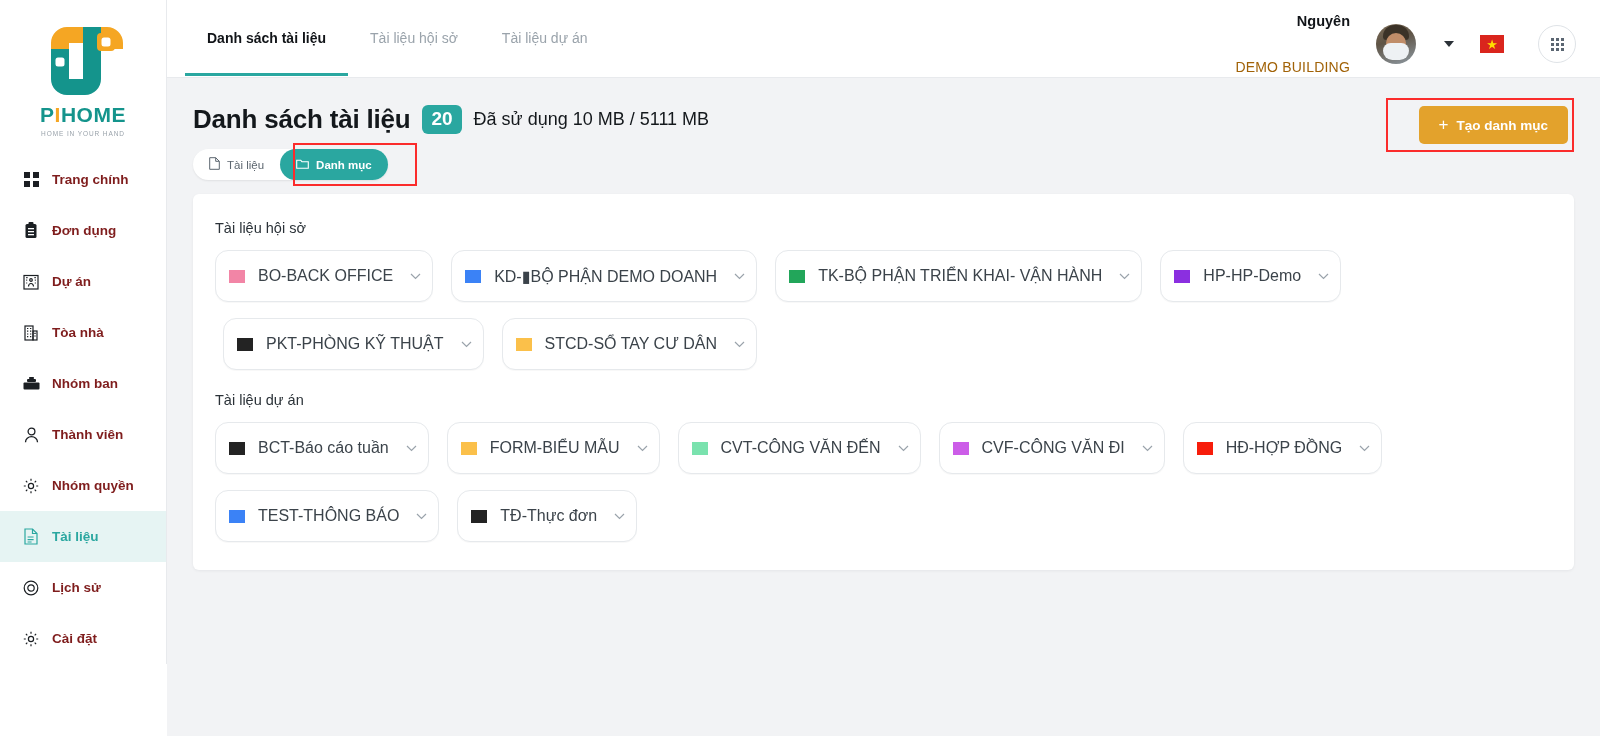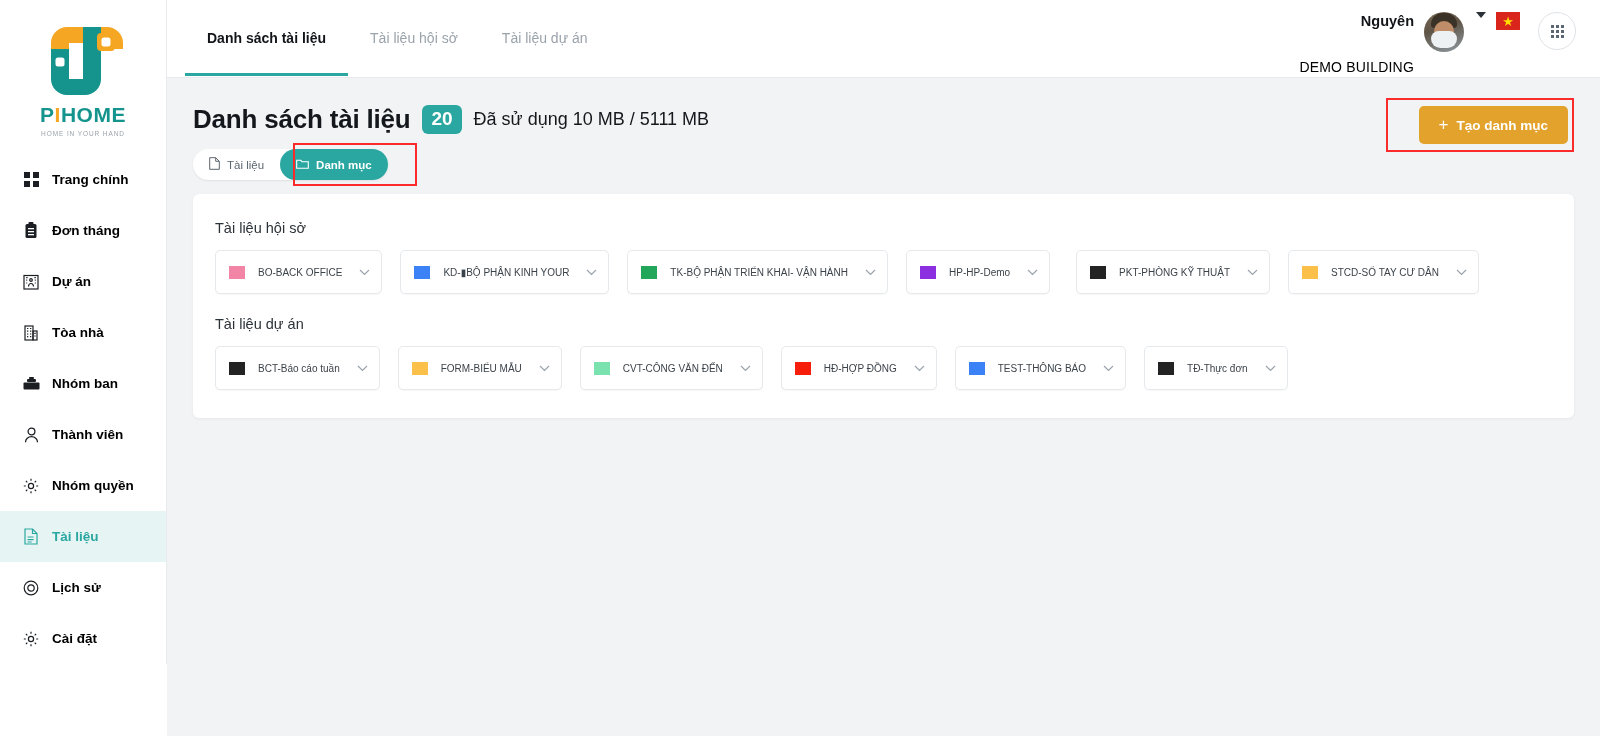--- a/index.html
+++ b/index.html
@@ -30,21 +30,21 @@
   }
   .logo-text .i { color: #f5a623; }
   .logo-sub {
     text-align: center; font-size: 6.5px; letter-spacing: 0.9px;
     color: #9aa3ab; margin-top: 3px;
   }
   .nav { margin-top: 14px; }
   .nav-item {
     display: flex; align-items: center; gap: 12px;
     height: 51px; padding-left: 22px;
-    font-size: 13.5px; font-weight: bold; color: #000000;
+    font-size: 13.5px; font-weight: bold; color: #7f1d1d;
     cursor: pointer;
   }
   .nav-item .ico { width: 18px; height: 18px; display: flex; align-items: center; justify-content: center; }
   .nav-item.active { background: #e6f4f3; color: #2aa7a0; }
   .nav-item.active svg { stroke: #2aa7a0; }
 
   
   .main { flex: 1; height: 736px; display: flex; flex-direction: column; background: #f2f3f5; }
 
   .topbar {
@@ -56,24 +56,24 @@
   .tab {
     padding: 0 22px; height: 76px; display: flex; align-items: center;
     font-size: 14px; color: #9aa3ab; cursor: pointer; position: relative;
     white-space: nowrap;
   }
   .tab.active { color: #111418; font-weight: bold; }
   .tab.active::after {
     content: ""; position: absolute; left: 0; right: 0; bottom: 0;
     height: 3px; background: #2aa7a0;
   }
-  .userbox { display: flex; gap: 10px; padding: 12px 24px 0 0; }
+  .userbox { display: flex; align-items: center; gap: 26px; padding: 12px 24px 0 0; }
   .usertext { text-align: right; line-height: 1.3; }
   .uname { font-size: 14.5px; font-weight: bold; color: #111418; }
-  .ubuilding { font-size: 14px; color: #000000; letter-spacing: 0.2px; margin-top: 27px; }
+  .ubuilding { font-size: 14px; color: #a16207; letter-spacing: 0.2px; margin-top: 27px; }
   .avatar {
     width: 40px; height: 40px; border-radius: 50%; overflow: hidden;
     background: linear-gradient(160deg,#7a6a55 0%,#5f5446 40%,#8e9aa3 100%);
     position: relative; flex-shrink: 0;
   }
   .avatar .hair { position:absolute; left:7px; top:1px; width:26px; height:15px; background:#3b3227; border-radius:13px 13px 4px 4px; }
   .avatar .face { position:absolute; left:10px; top:9px; width:20px; height:20px; background:#c08d69; border-radius:50%; }
   .avatar .mask { position:absolute; left:7px; top:19px; width:26px; height:17px; background:#eef1f4; border-radius:10px 10px 12px 12px; }
   .caret { width: 0; height: 0; border-left: 5px solid transparent; border-right: 5px solid transparent; border-top: 6px solid #2b3138; margin-left: 2px; cursor: pointer; }
   .flag {
@@ -123,23 +123,23 @@
   
   .card {
     margin: 14px 26px 0 26px; background: #fff; border-radius: 6px;
     padding: 26px 22px 28px 22px; box-shadow: 0 1px 3px rgba(16,24,40,.06);
   }
   .group-label { font-size: 14.5px; color: #2b3238; margin-bottom: 14px; }
   .group-label.second { margin-top: 22px; }
   .chips { display: flex; flex-wrap: wrap; gap: 16px 18px; }
   .chip {
     display: flex; align-items: center; gap: 13px;
-    height: 44px; padding: 0 11px 0 13px;
-    border: 1px solid #e6e9ec; border-radius: 5px; background: #fff;
-    font-size: 10px; color: #3b434a; cursor: pointer;
+    height: 52px; padding: 0 11px 0 13px;
+    border: 1px solid #e6e9ec; border-radius: 13px; background: #fff;
+    font-size: 16px; color: #3b434a; cursor: pointer;
     box-shadow: 0 1px 1px rgba(16,24,40,.03);
     white-space: nowrap;
   }
   .folder { width: 16px; height: 13px; position: relative; flex-shrink: 0; }
   .folder::before {
     content: ""; position: absolute; left: 0; top: 0; width: 7px; height: 3px;
     border-radius: 1px 2px 0 0; background: inherit;
   }
   .folder .body {
     position: absolute; left: 0; top: 2.5px; width: 16px; height: 10.5px;
@@ -186,21 +186,21 @@
       <div class="nav-item">
         <span class="ico">
           <svg width="14" height="17" viewBox="0 0 14 17">
               <rect x="1.5" y="2" width="11" height="14" rx="1.5" fill="#1b1f23"></rect>
               <rect x="4.5" y="0" width="5" height="3" rx="1" fill="#1b1f23"></rect>
               <rect x="4" y="6" width="6" height="1.3" fill="#fff"></rect>
               <rect x="4" y="9" width="6" height="1.3" fill="#fff"></rect>
               <rect x="4" y="12" width="6" height="1.3" fill="#fff"></rect>
             </svg>
         </span>
-        <span>Đơn tháng</span>
+        <span>Đơn dụng</span>
       </div>
       <div class="nav-item">
         <span class="ico">
           <svg width="16" height="16" viewBox="0 0 16 16" fill="none" stroke="#1b1f23" stroke-width="1.2">
               <rect x="1" y="1.5" width="14" height="13.5"></rect>
               <circle cx="8" cy="6" r="1.3"></circle>
               <path d="M5.5 12.5 a2.5 3 0 0 1 5 0"></path>
               <path d="M3.2 3.6h1.4M11.4 3.6h1.4M3.2 6.2h1M11.8 6.2h1M3.2 9h1M11.8 9h1"></path>
             </svg>
         </span>
@@ -367,21 +367,21 @@
             </span>
           <span class="chip-label">BO-BACK OFFICE</span>
           <svg class="chev" width="11" height="7" viewBox="0 0 11 7" fill="none" stroke="currentColor" stroke-width="1.2">
               <path d="M1 1l4.5 4.5L10 1"></path>
             </svg>
         </div>
         <div class="chip">
           <span class="folder" style="background:#3b82f6">
               <span class="body"></span>
             </span>
-          <span class="chip-label">KD-▮BỘ PHẬN KINH YOUR</span>
+          <span class="chip-label">KD-▮BỘ PHẬN DEMO DOANH</span>
           <svg class="chev" width="11" height="7" viewBox="0 0 11 7" fill="none" stroke="currentColor" stroke-width="1.2">
               <path d="M1 1l4.5 4.5L10 1"></path>
             </svg>
         </div>
         <div class="chip">
           <span class="folder" style="background:#22a65a">
               <span class="body"></span>
             </span>
           <span class="chip-label">TK-BỘ PHẬN TRIỂN KHAI- VẬN HÀNH</span>
           <svg class="chev" width="11" height="7" viewBox="0 0 11 7" fill="none" stroke="currentColor" stroke-width="1.2">
@@ -435,20 +435,29 @@
           <span class="chip-label">FORM-BIỂU MẪU</span>
           <svg class="chev" width="11" height="7" viewBox="0 0 11 7" fill="none" stroke="currentColor" stroke-width="1.2">
               <path d="M1 1l4.5 4.5L10 1"></path>
             </svg>
         </div>
         <div class="chip">
           <span class="folder" style="background:#7ae2ae">
               <span class="body"></span>
             </span>
           <span class="chip-label">CVT-CÔNG VĂN ĐẾN</span>
+          <svg class="chev" width="11" height="7" viewBox="0 0 11 7" fill="none" stroke="currentColor" stroke-width="1.2">
+              <path d="M1 1l4.5 4.5L10 1"></path>
+            </svg>
+        </div>
+        <div class="chip">
+          <span class="folder" style="background:#cc5de8">
+              <span class="body"></span>
+            </span>
+          <span class="chip-label">CVF-CÔNG VĂN ĐI</span>
           <svg class="chev" width="11" height="7" viewBox="0 0 11 7" fill="none" stroke="currentColor" stroke-width="1.2">
               <path d="M1 1l4.5 4.5L10 1"></path>
             </svg>
         </div>
         <div class="chip">
           <span class="folder" style="background:#f71d0b">
               <span class="body"></span>
             </span>
           <span class="chip-label">HĐ-HỢP ĐỒNG</span>
           <svg class="chev" width="11" height="7" viewBox="0 0 11 7" fill="none" stroke="currentColor" stroke-width="1.2">

